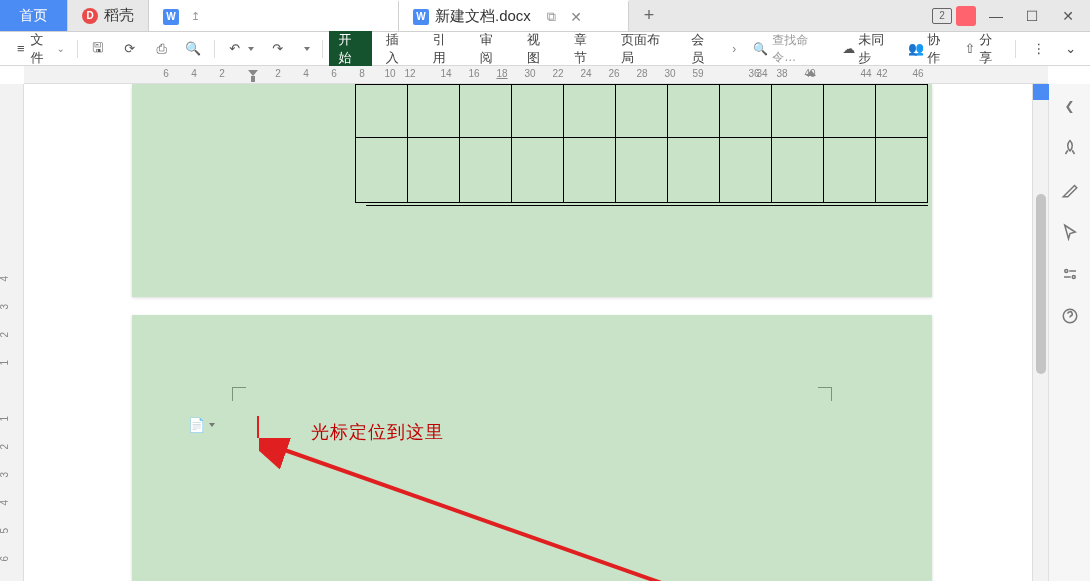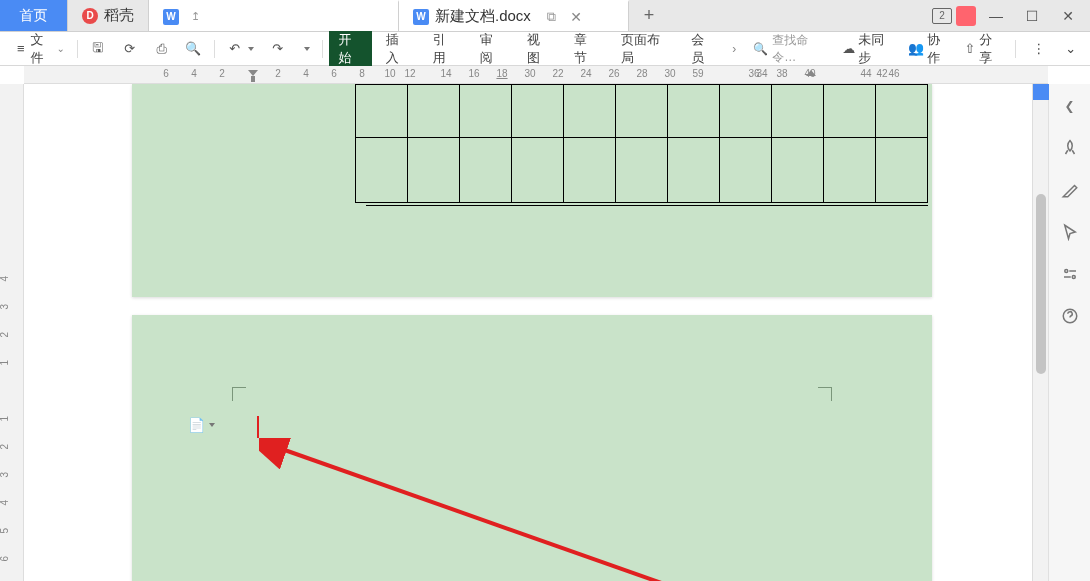--- a/index.html
+++ b/index.html
@@ -196,21 +196,21 @@
     <span class="tick" style="left: 590px;">26</span>
     <span class="tick" style="left: 618px;">28</span>
     <span class="tick" style="left: 646px;">30</span>
     <span class="tick" style="left: 674px;">59</span>
     <span class="tick" style="left: 738px;">34</span>
     <span class="tick" style="left: 730px;">36</span>
     <span class="tick" style="left: 758px;">38</span>
     <span class="tick" style="left: 786px;">40</span>
     <span class="tick" style="left: 858px;">42</span>
     <span class="tick" style="left: 842px;">44</span>
-    <span class="tick" style="left: 870px;">46</span>
+    <span class="tick" style="left: 894px;">46</span>
   </div>
 
 <div class="main-wrap">
   <div class="ruler-v">
       <span class="vtick" style="top: 192px;">4</span>
       <span class="vtick" style="top: 220px;">3</span>
       <span class="vtick" style="top: 248px;">2</span>
       <span class="vtick" style="top: 276px;">1</span>
       <span class="vtick" style="top: 304px;"></span>
       <span class="vtick" style="top: 332px;">1</span>
@@ -250,20 +250,21 @@
     </div>
     <div class="page page2">
       <div class="page-margin-tl"></div>
       <div class="page-margin-tr"></div>
     </div>
     <div class="page-options">
       <span>📄</span>
       <span class="dropdown-caret"></span>
     </div>
     <div class="cursor-mark"></div>
+    <div class="anno-text">光标定位到这里</div>
     <svg class="arrow">
       <defs>
           <marker id="ah" markerWidth="12" markerHeight="10" refX="2" refY="5" orient="auto">
             <polygon points="0,0 12,5 0,10" fill="#e02020"></polygon>
           </marker>
         </defs>
       <line x1="530" y1="190" x2="20" y2="10" stroke="#e02020" stroke-width="4" marker-end="url(#ah)"></line>
     </svg>
   </div>
   <div class="scrollbar-v">

